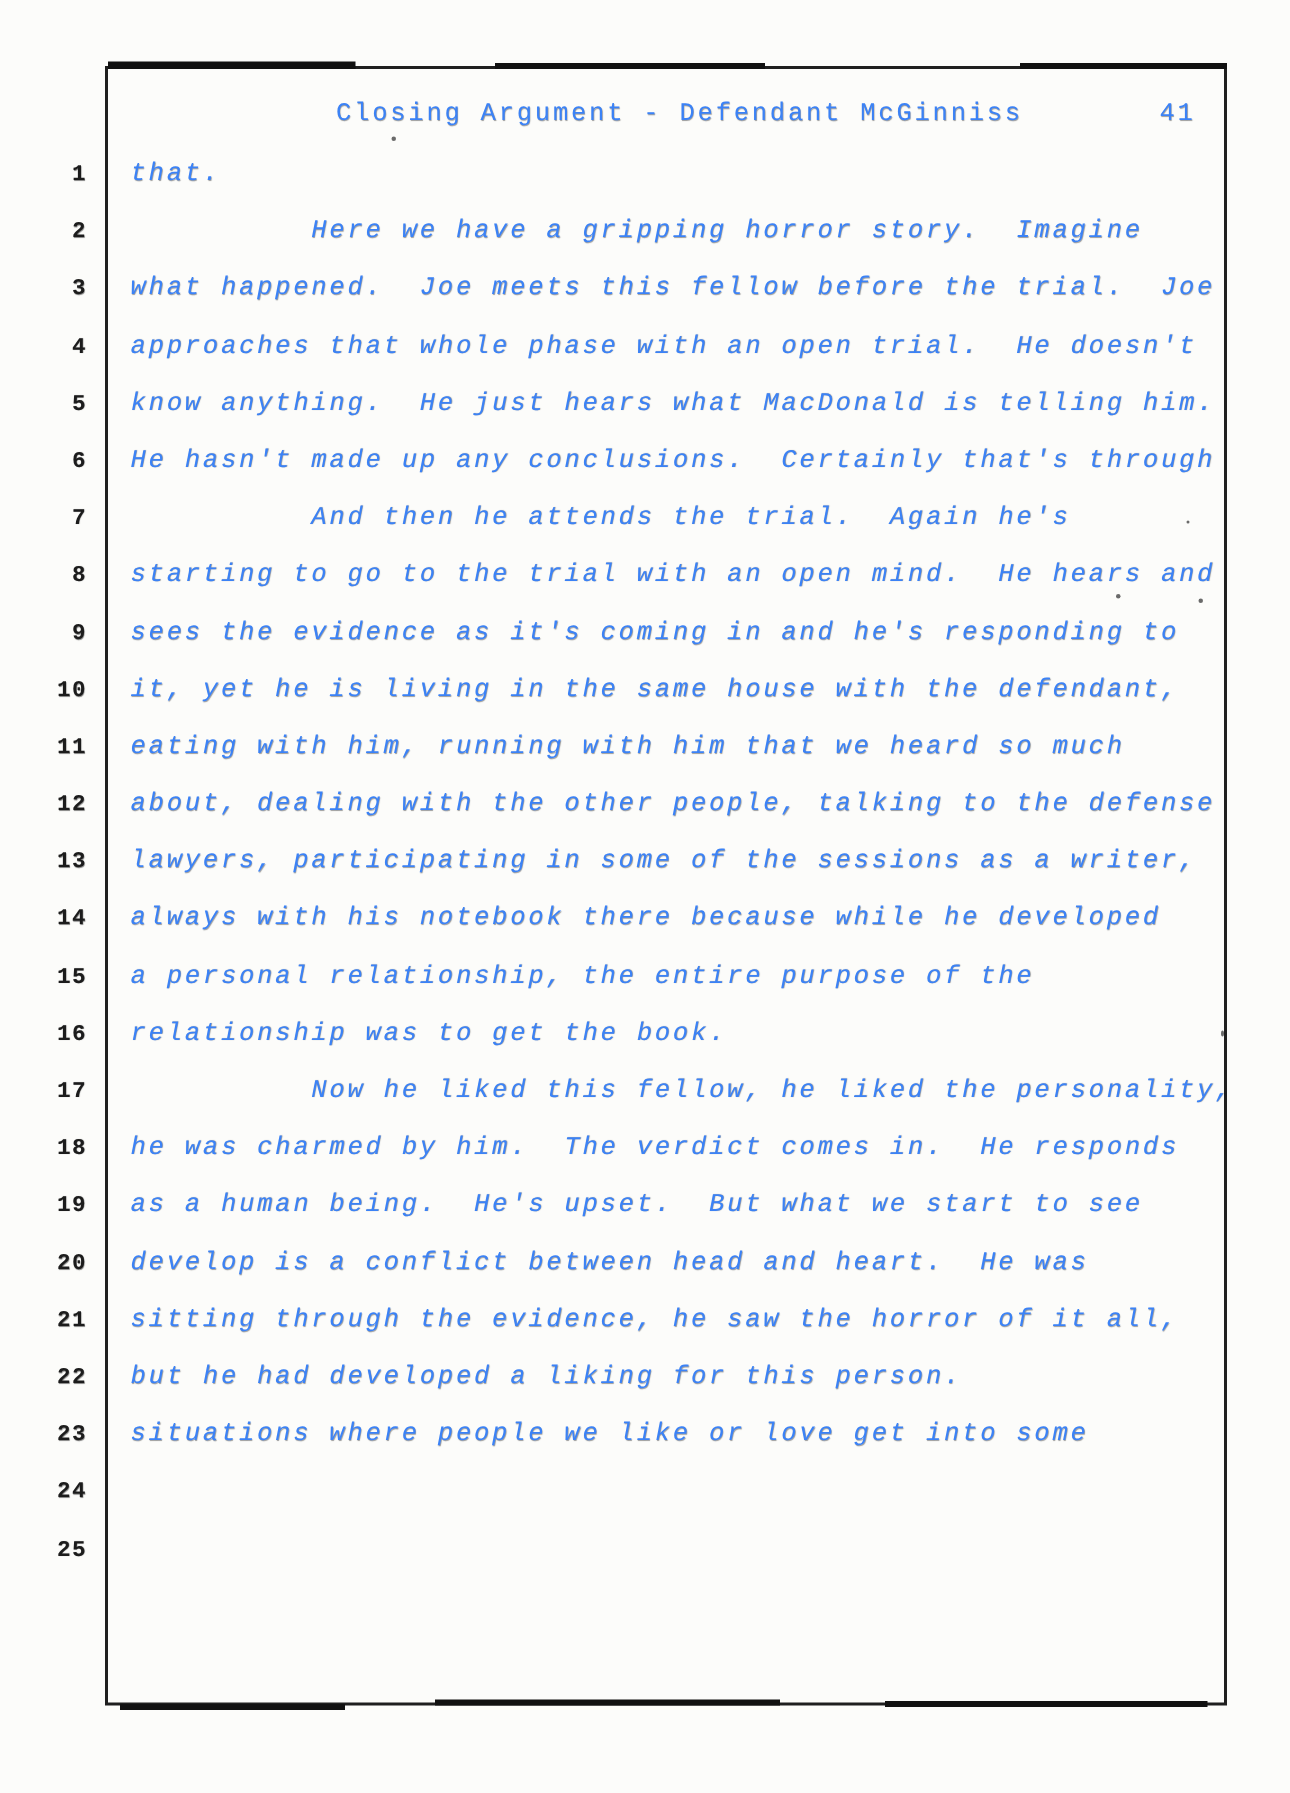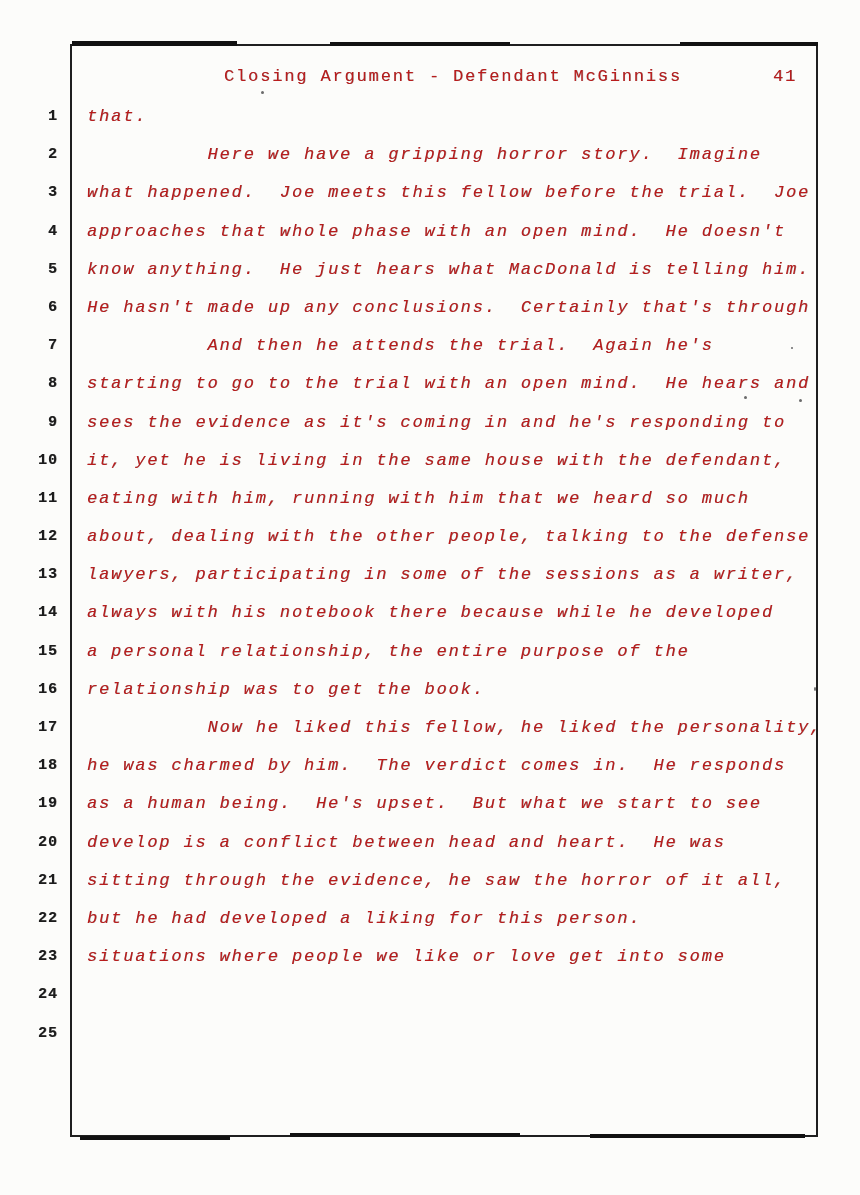--- a/index.html
+++ b/index.html
@@ -9,21 +9,21 @@
   }
   .scan-page {
     position: relative;
     width: 860px;
     height: 1195px;
     background: #fcfcfa;
     overflow: hidden;
     font-family: "Liberation Mono", "DejaVu Sans Mono", monospace;
   }
   .typewriter {
-    color: #b91c1c;
+    color: #3b82f6;
     font-size: 17px;
     letter-spacing: 1.85px;
     text-shadow: 0.4px 0.4px 0.6px rgba(40,40,40,0.45);
     white-space: pre;
   }
   .page-border {
     position: absolute;
     left: 70px;
     top: 44px;
     width: 748px;
@@ -126,21 +126,21 @@
       <div class="line-num">22</div>
       <div class="line-num">23</div>
       <div class="line-num">24</div>
       <div class="line-num">25</div>
     </div>
 
   <div class="text-lines" id="text-lines">
       <div class="typewriter text-line">that.</div>
       <div class="typewriter text-line">          Here we have a gripping horror story.  Imagine</div>
       <div class="typewriter text-line">what happened.  Joe meets this fellow before the trial.  Joe</div>
-      <div class="typewriter text-line">approaches that whole phase with an open mind.  He doesn't</div>
+      <div class="typewriter text-line">approaches that whole phase with an open trial.  He doesn't</div>
       <div class="typewriter text-line">know anything.  He just hears what MacDonald is telling him.</div>
       <div class="typewriter text-line">He hasn't made up any conclusions.  Certainly that's through</div>
       <div class="typewriter text-line">          And then he attends the trial.  Again he's</div>
       <div class="typewriter text-line">starting to go to the trial with an open mind.  He hears and</div>
       <div class="typewriter text-line">sees the evidence as it's coming in and he's responding to</div>
       <div class="typewriter text-line">it, yet he is living in the same house with the defendant,</div>
       <div class="typewriter text-line">eating with him, running with him that we heard so much</div>
       <div class="typewriter text-line">about, dealing with the other people, talking to the defense</div>
       <div class="typewriter text-line">lawyers, participating in some of the sessions as a writer,</div>
       <div class="typewriter text-line">always with his notebook there because while he developed</div>

